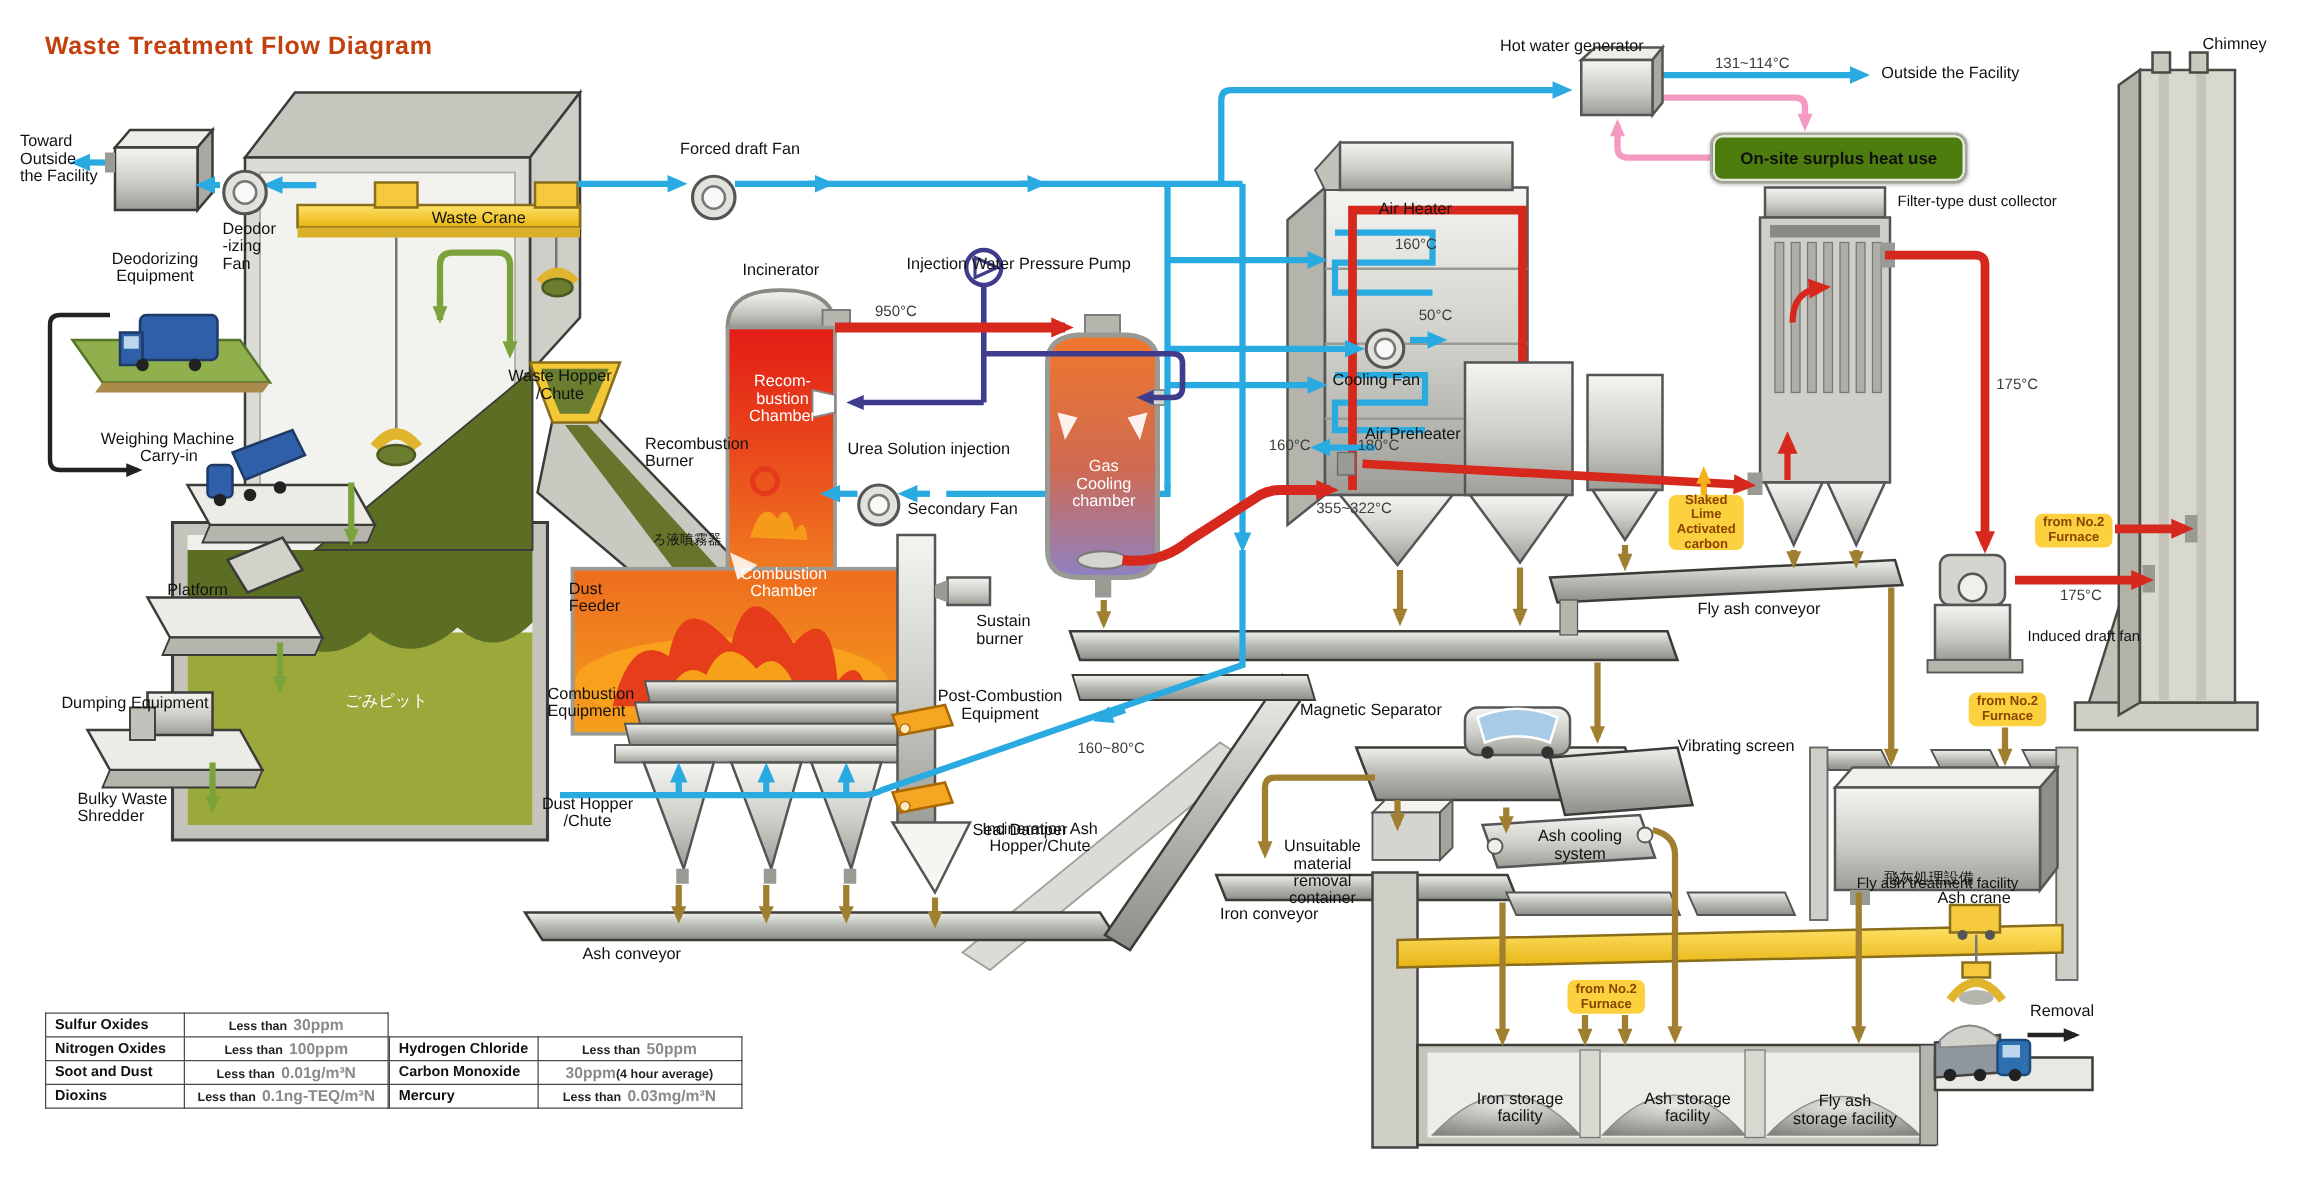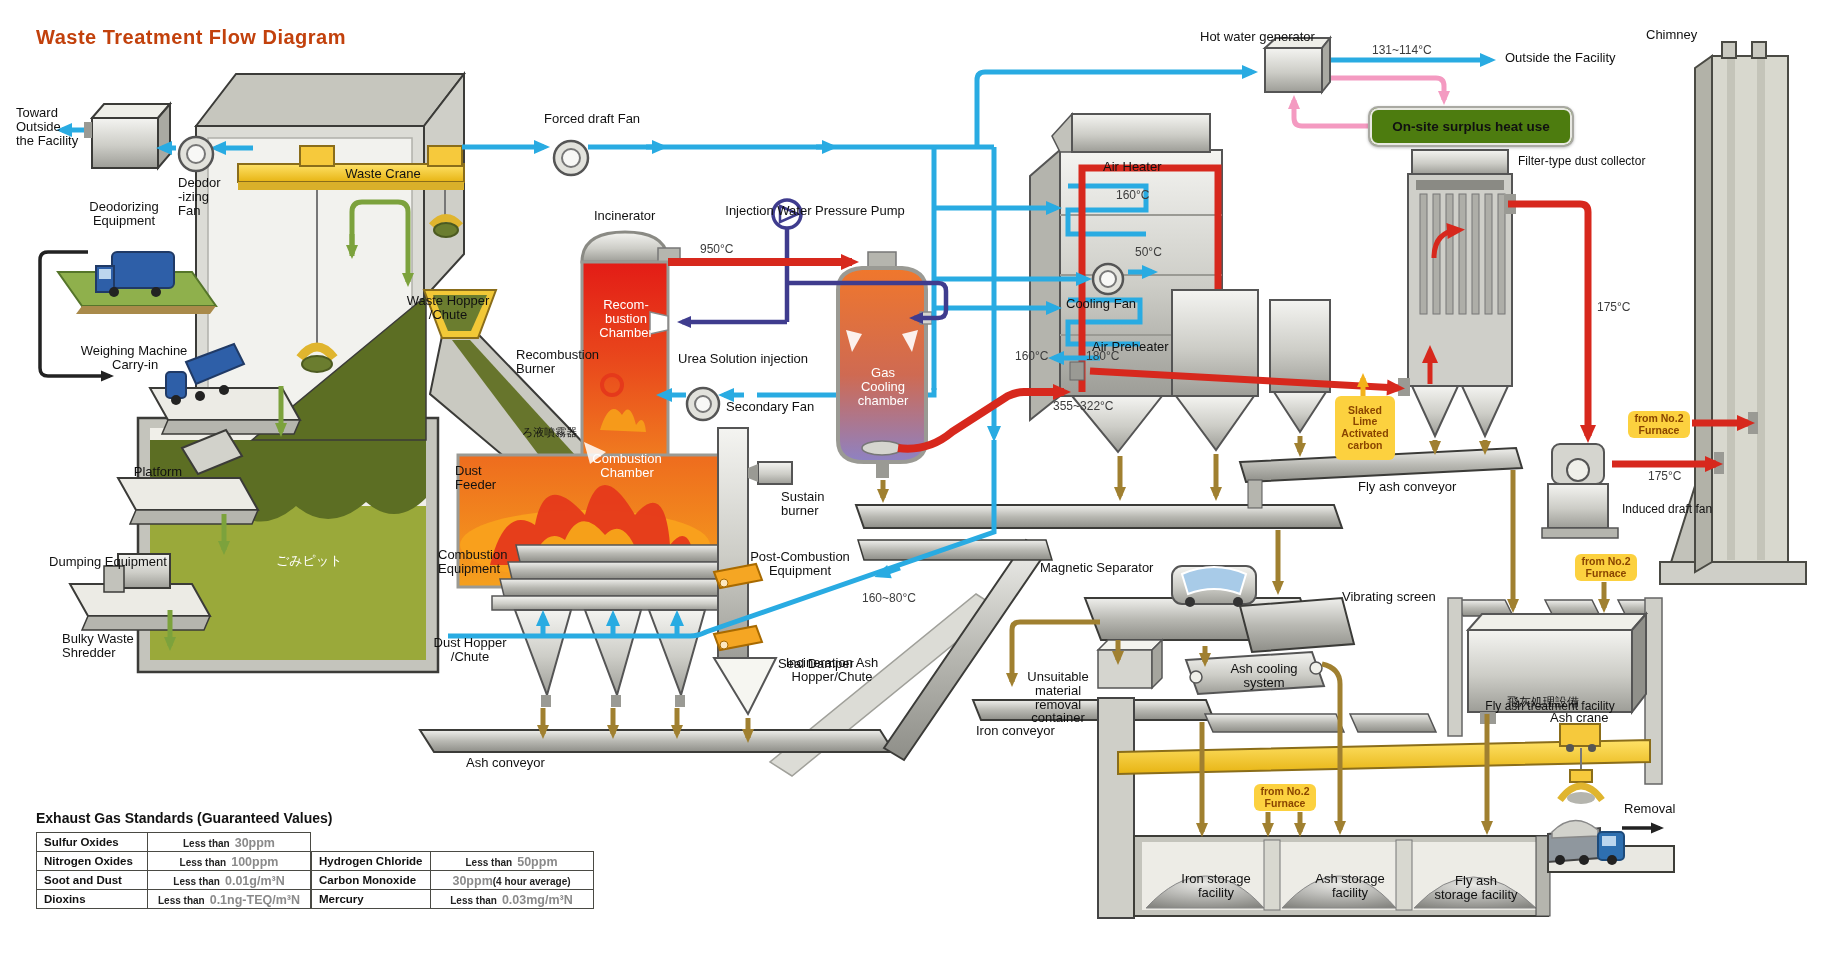--- a/index.html
+++ b/index.html
@@ -522,21 +522,21 @@
       <div class="lbl" style="left: 1103px; top: 160px;">Air Heater</div>
       <div class="lbl temp" style="left: 1116px; top: 189px;">160°C</div>
       <div class="lbl temp" style="left: 1135px; top: 246px;">50°C</div>
       <div class="lbl" style="left: 1066px; top: 297px;">Cooling Fan</div>
       <div class="lbl" style="left: 1092px; top: 340px;">Air Preheater</div>
       <div class="lbl temp" style="left: 1015px; top: 350px;">160°C</div>
       <div class="lbl temp" style="left: 1053px; top: 400px;">355~322°C</div>
       <div class="lbl temp" style="left: 1086px; top: 350px;">180°C</div>
       <div class="lbl tiny" style="left: 1518px; top: 155px;">Filter-type dust collector</div>
       <div class="lbl temp" style="left: 1597px; top: 301px;">175°C</div>
-      <div class="lbl" style="left: 1646px; top: 28px;">Chimney</div>
+      <div class="lbl" style="left: 1762px; top: 28px;">Chimney</div>
       <div class="lbl temp" style="left: 1648px; top: 470px;">175°C</div>
       <div class="lbl tiny" style="left: 1622px; top: 503px;">Induced draft fan</div>
       <div class="lbl" style="left: 1358px; top: 480px;">Fly ash conveyor</div>
       <div class="lbl" style="left: 1040px; top: 561px;">Magnetic Separator</div>
       <div class="lbl" style="left: 1342px; top: 590px;">Vibrating screen</div>
       <div class="lbl center" style="left: 1264px; top: 634px;">Ash cooling
 system</div>
       <div class="lbl center" style="left: 1058px; top: 642px;">Unsuitable
 material
 removal
@@ -546,33 +546,32 @@
 facility</div>
       <div class="lbl center" style="left: 1350px; top: 844px;">Ash storage
 facility</div>
       <div class="lbl center" style="left: 1476px; top: 846px;">Fly ash
 storage facility</div>
       <div class="lbl center tiny" style="left: 1543px; top: 668px;">飛灰処理設備</div>
       <div class="lbl center tiny" style="left: 1550px; top: 672px;">Fly ash treatment facility</div>
       <div class="lbl" style="left: 1550px; top: 711px;">Ash crane</div>
       <div class="lbl" style="left: 1624px; top: 802px;">Removal</div>
       <div class="badge white" style="left: 1368px; top: 106px; width: 202px; height: 37px;">On-site surplus heat use</div>
-      <div class="badge yellow" style="left: 1335px; top: 396px; width: 60px; height: 64px;">Slaked Lime
+      <div class="badge yellow" style="left: 1335px; top: 396px; width: 60px; height: 44px;">Slaked Lime
 Activated
 carbon</div>
       <div class="badge yellow" style="left: 1628px; top: 411px; width: 62px; height: 27px;">from No.2
 Furnace</div>
       <div class="badge yellow" style="left: 1575px; top: 554px; width: 62px; height: 27px;">from No.2
 Furnace</div>
       <div class="badge yellow" style="left: 1254px; top: 784px; width: 62px; height: 27px;">from No.2
 Furnace</div>
     </div>
 
 <div id="exhaust">
-  <div class="ex-title">Exhaust Gas Standards (Guaranteed Values)</div>
   <div class="tables">
     <table>
           <tbody id="ex-left">
             <tr>
               <td class="s">Sulfur Oxides</td>
               <td class="val"><span class="q">Less than</span><span class="v">30ppm</span></td>
             </tr>
             <tr>
               <td class="s">Nitrogen Oxides</td>
               <td class="val"><span class="q">Less than</span><span class="v">100ppm</span></td>

